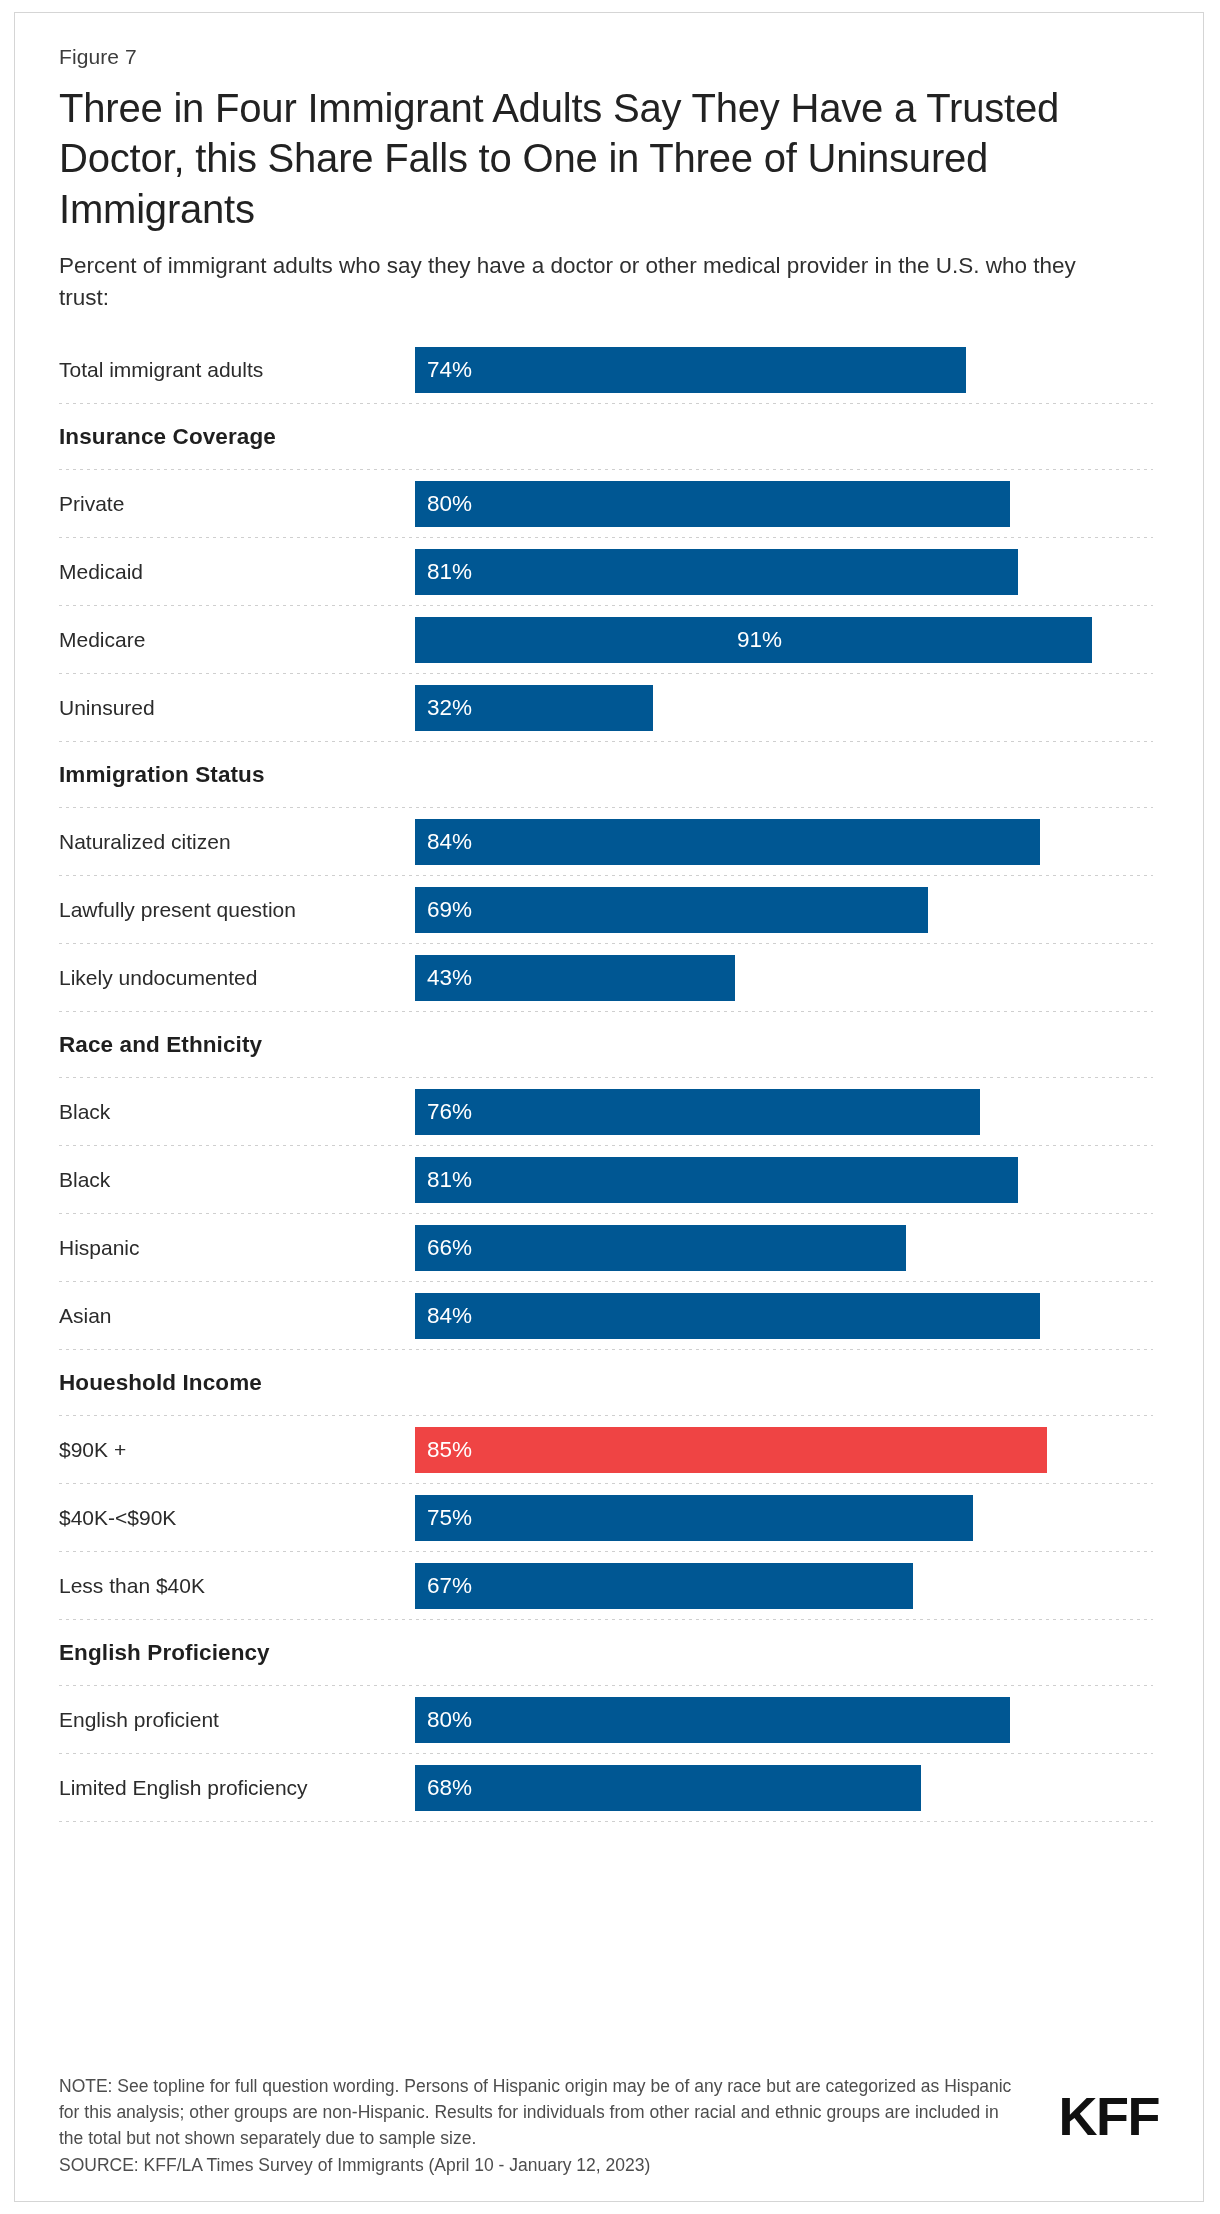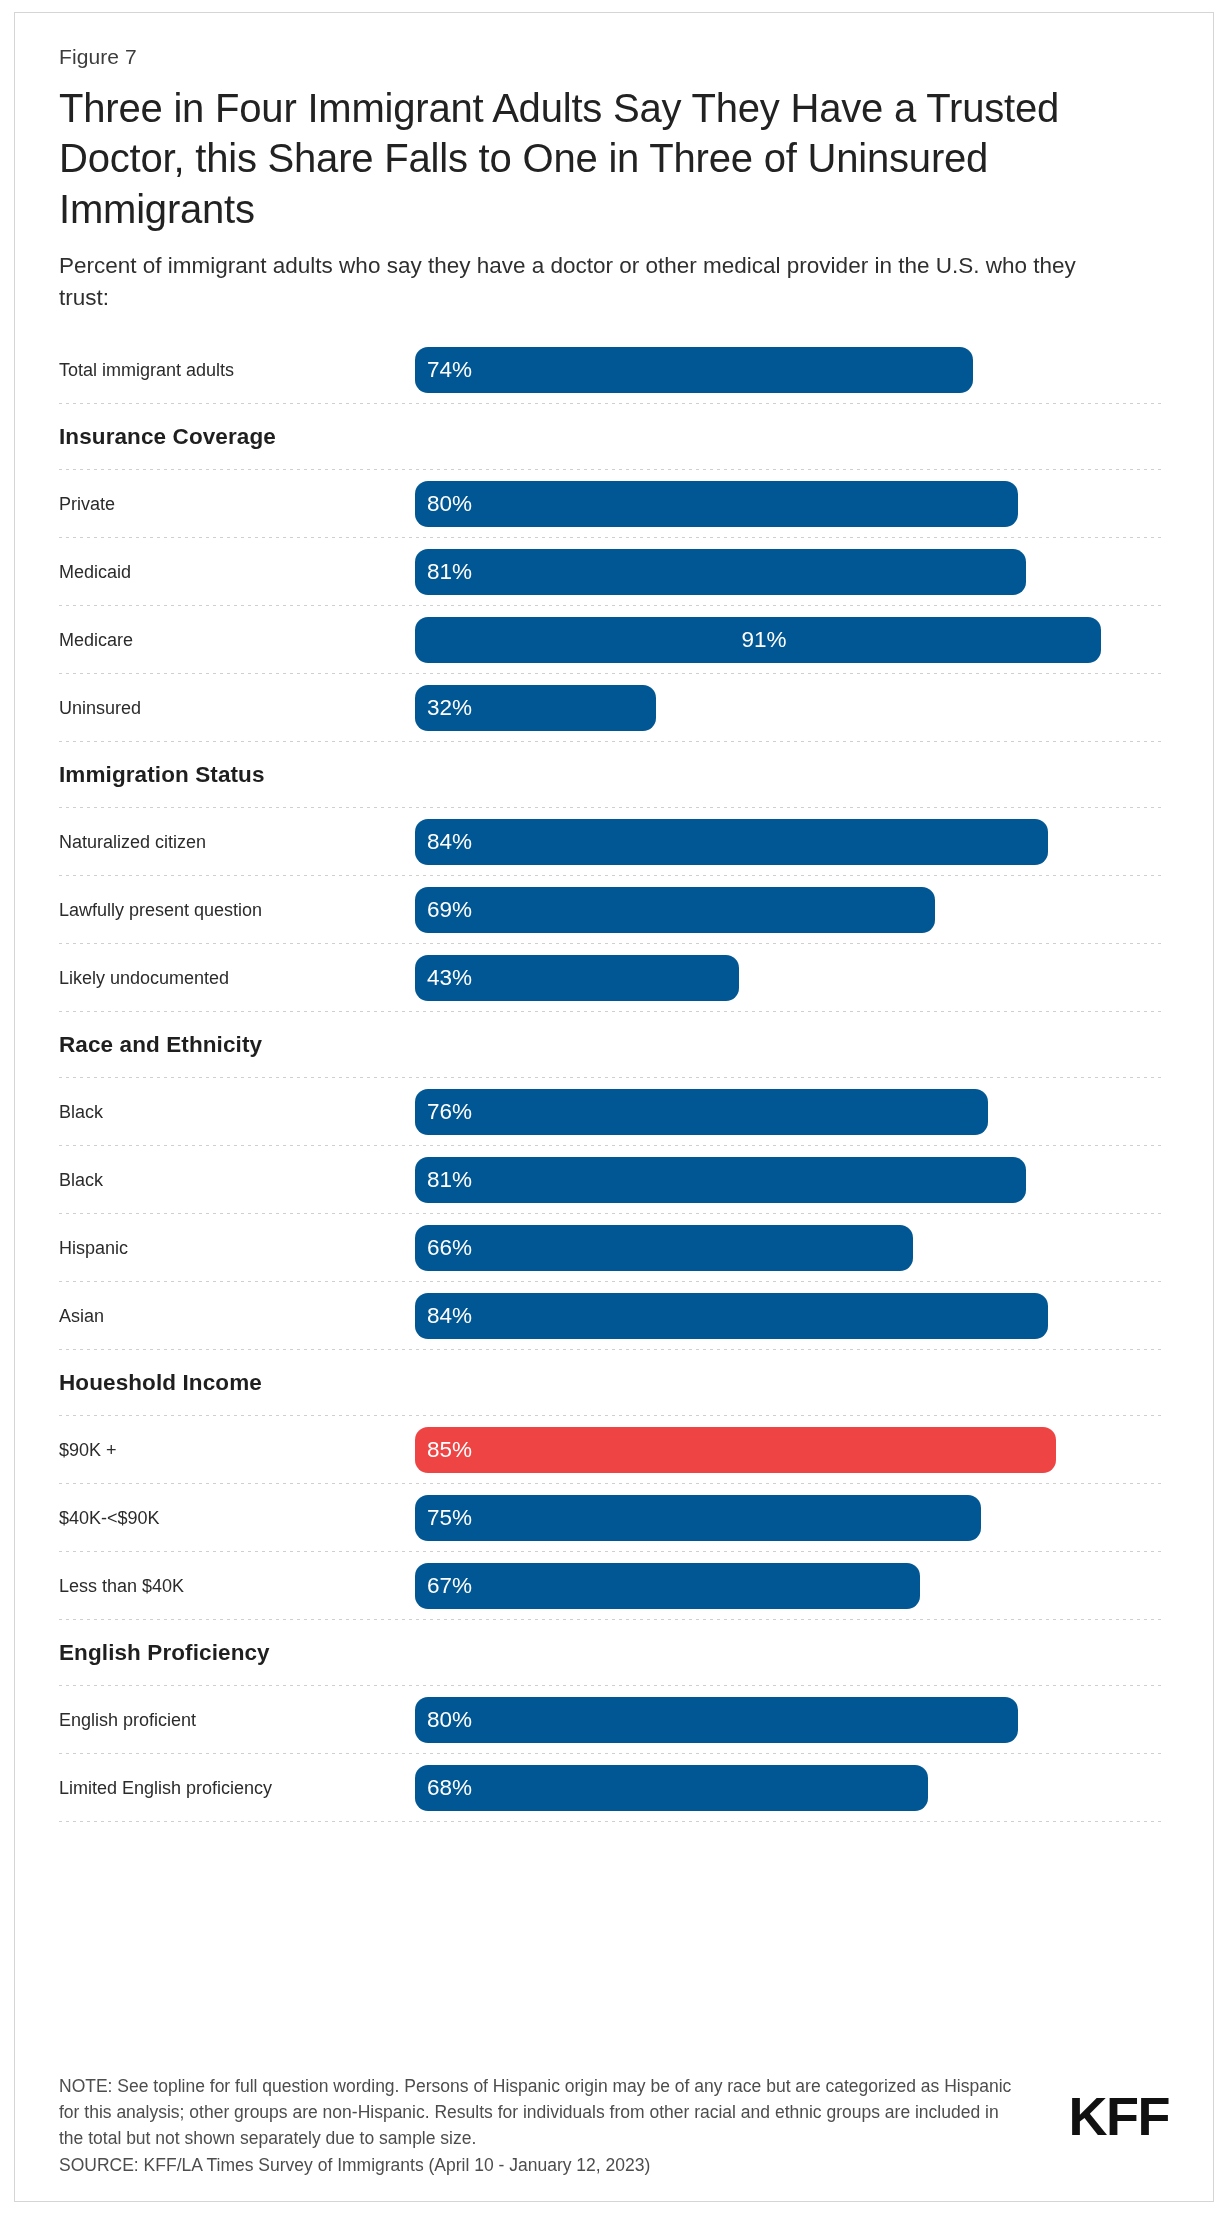--- a/index.html
+++ b/index.html
@@ -10,21 +10,21 @@
   body {
     font-family: "Liberation Sans", sans-serif;
     -webkit-font-smoothing: antialiased;
   }
   #figure-root {
     position: relative;
     width: 1220px;
     height: 2214px;
     box-sizing: border-box;
     background: #ffffff;
-    padding: 12px 6px 12px 14px;
+    padding: 12px 16px 12px 14px;
   }
   .card {
     position: relative;
     width: 100%;
     height: 100%;
     box-sizing: border-box;
     border: 1px solid #d5d5d5;
     background: #ffffff;
     padding: 32px 44px 0 44px;
     display: flex;
@@ -79,21 +79,21 @@
     background-image: repeating-linear-gradient(
       to right,
       #cfcfcf 0px, #cfcfcf 3px,
       rgba(255,255,255,0) 3px, rgba(255,255,255,0) 7px
     );
   }
   .cat-label {
     width: 356px;
     flex: 0 0 356px;
     box-sizing: border-box;
-    font-size: 18px;
+    font-size: 21px;
     color: #2b2b2b;
     white-space: nowrap;
     padding-right: 8px;
   }
   .section-title {
     font-size: 22.5px;
     font-weight: bold;
     color: #1f1f1f;
     letter-spacing: 0.1px;
   }
@@ -104,21 +104,20 @@
     display: flex;
     align-items: center;
   }
   .bar {
     height: 46px;
     background: #005793;
     display: flex;
     align-items: center;
     box-sizing: border-box;
     padding-left: 12px;
-    border-radius: 13px;
   }
   .bar .val {
     color: #ffffff;
     font-size: 22.5px;
     line-height: 1;
     white-space: nowrap;
   }
   .footer {
     flex: 0 0 auto;
     position: relative;

